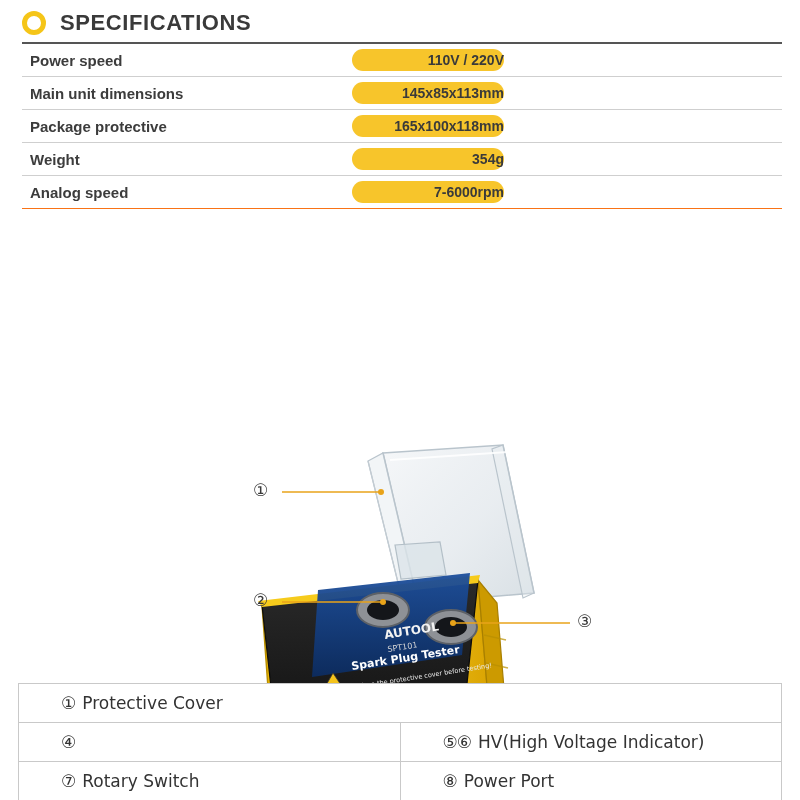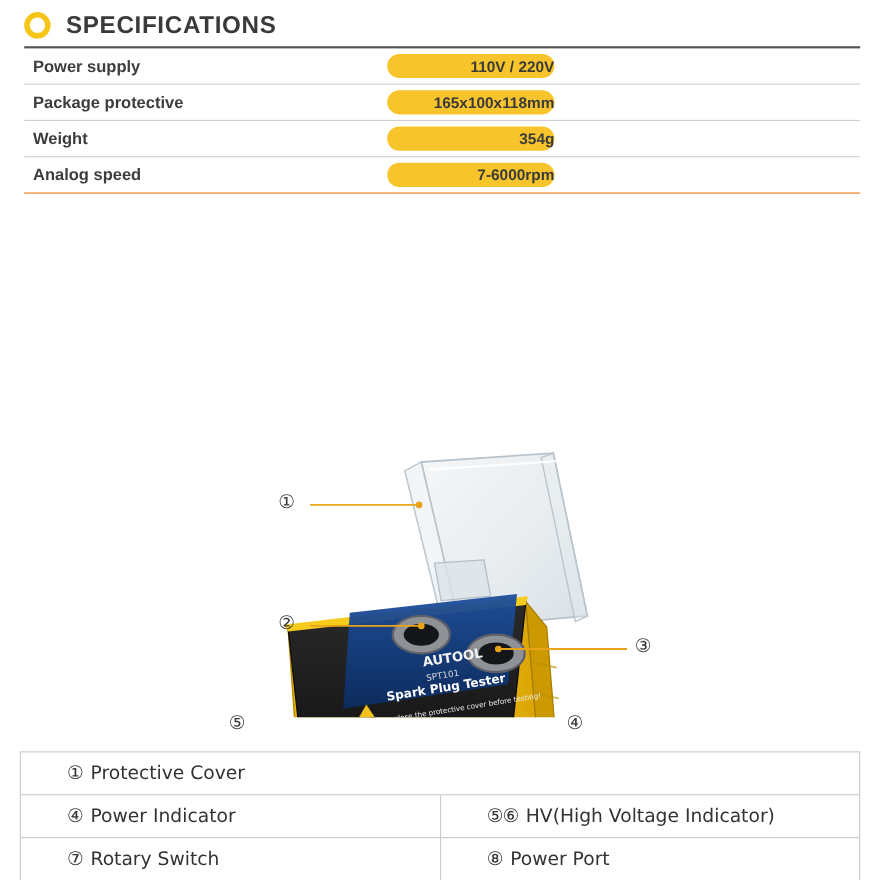--- a/index.html
+++ b/index.html
@@ -127,23 +127,29 @@
 </head>
 <body>
 
 <div class="spec-header">
   <div class="spec-bullet"></div>
   <div class="spec-title">SPECIFICATIONS</div>
 </div>
 
 <div class="spec-table">
   <div class="spec-row">
-    <div class="spec-label">Power supply</div>
+    <div class="spec-label">Power speed</div>
     <div class="spec-value-wrap">
       <div class="spec-value">110V / 220V</div>
+    </div>
+  </div>
+  <div class="spec-row">
+    <div class="spec-label">Main unit dimensions</div>
+    <div class="spec-value-wrap">
+      <div class="spec-value">145x85x113mm</div>
     </div>
   </div>
   <div class="spec-row">
     <div class="spec-label">Package protective</div>
     <div class="spec-value-wrap">
       <div class="spec-value">165x100x118mm</div>
     </div>
   </div>
   <div class="spec-row">
     <div class="spec-label">Weight</div>
@@ -285,21 +291,20 @@
 <div class="legend">
   <div class="legend-row">
     <div class="legend-cell">
       <span class="legend-num">①</span>
       <span>Protective Cover</span>
     </div>
   </div>
   <div class="legend-row">
     <div class="legend-cell">
       <span class="legend-num">④</span>
-      <span>Power Indicator</span>
     </div>
     <div class="legend-cell">
       <span class="legend-num">⑤⑥</span>
       <span>HV(High Voltage Indicator)</span>
     </div>
   </div>
   <div class="legend-row">
     <div class="legend-cell">
       <span class="legend-num">⑦</span>
       <span>Rotary Switch</span>

